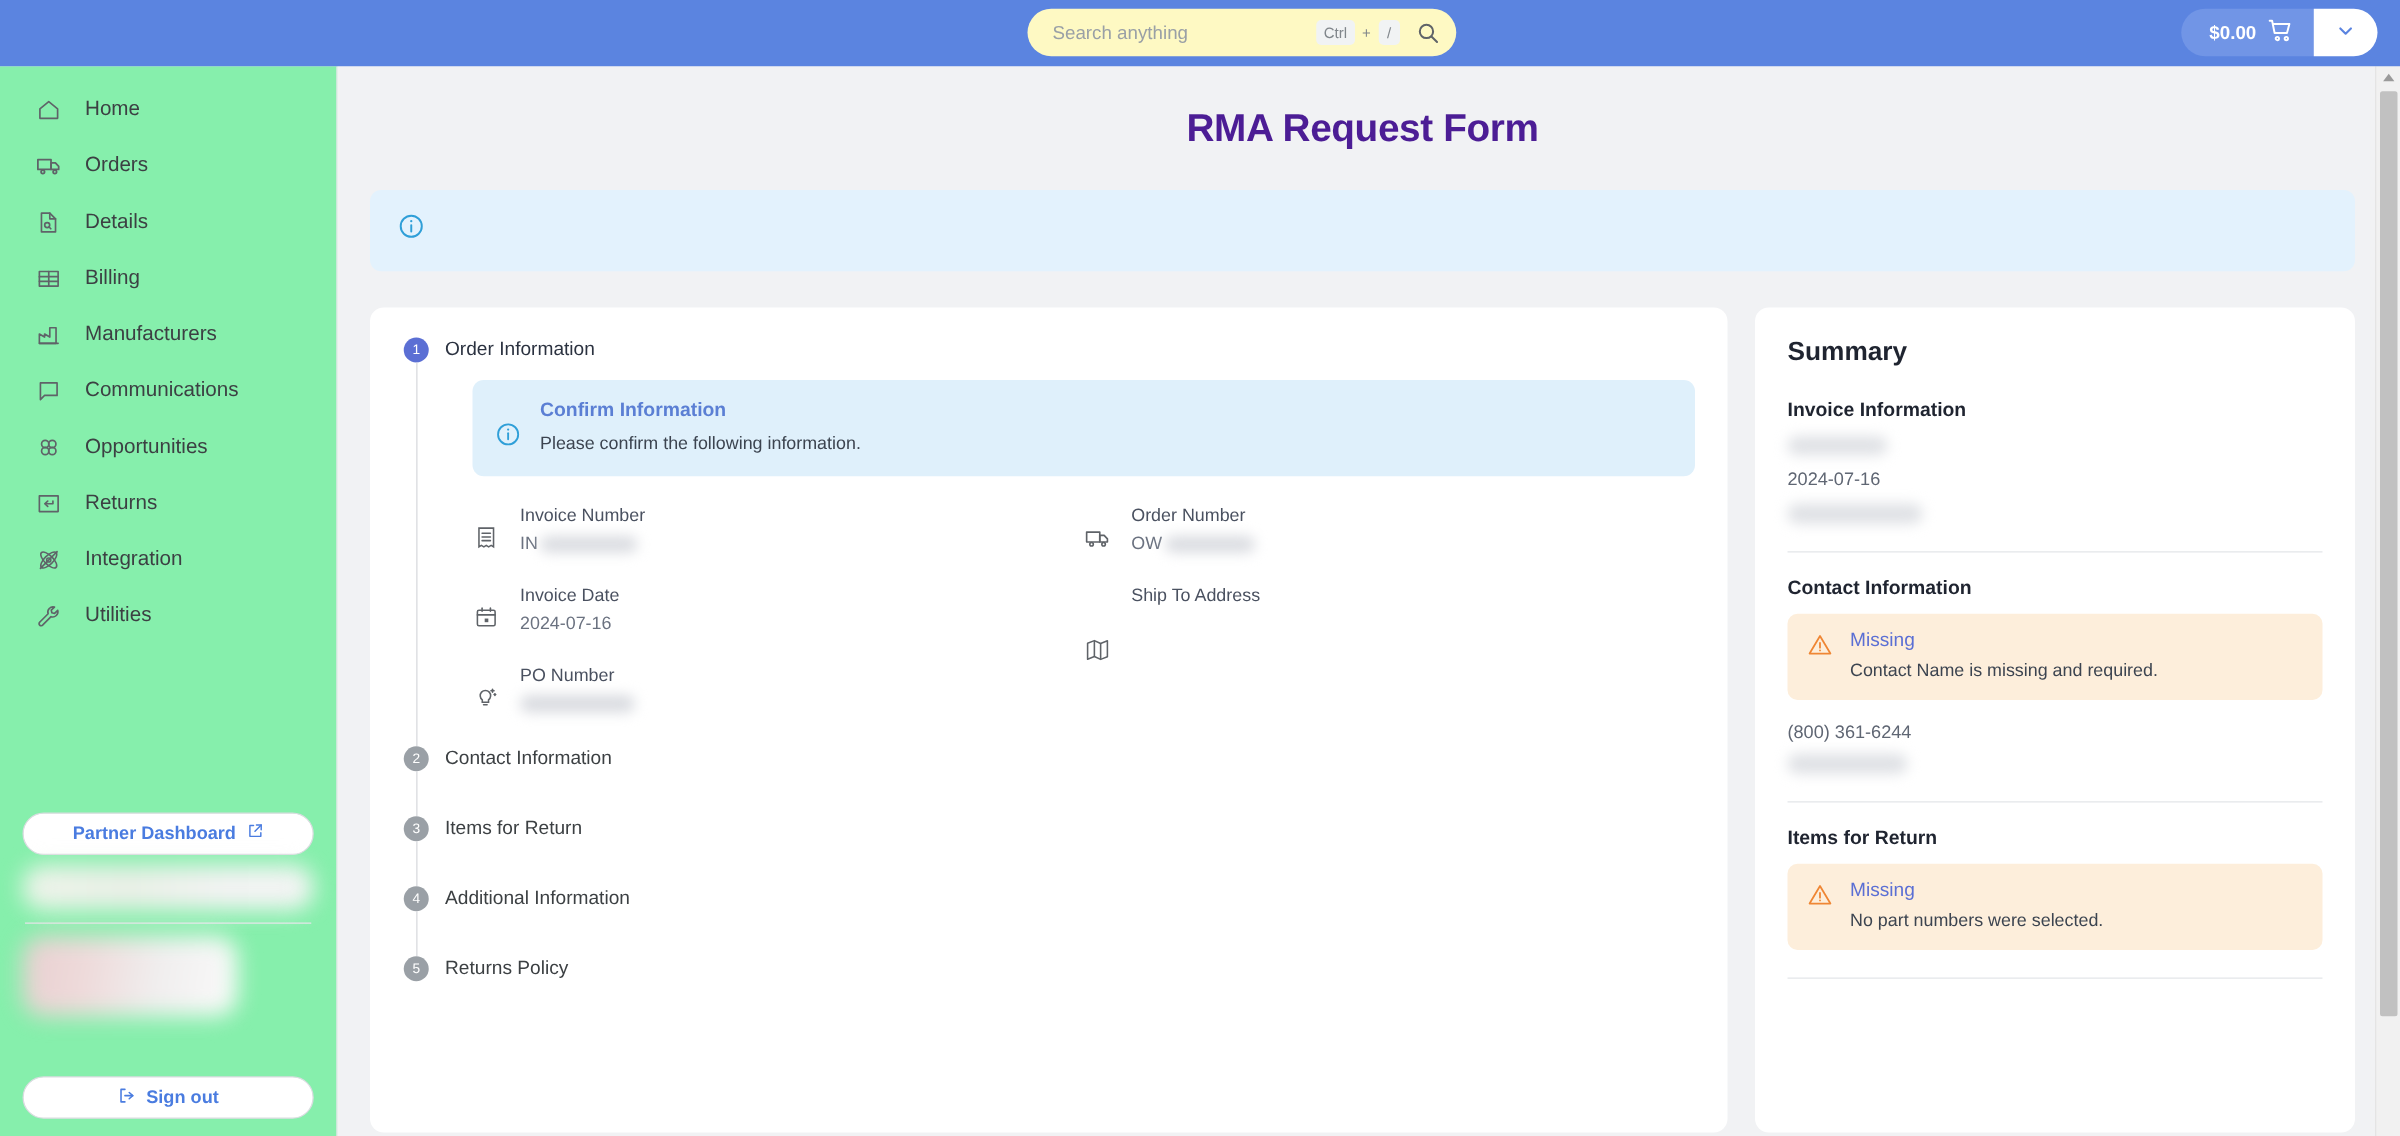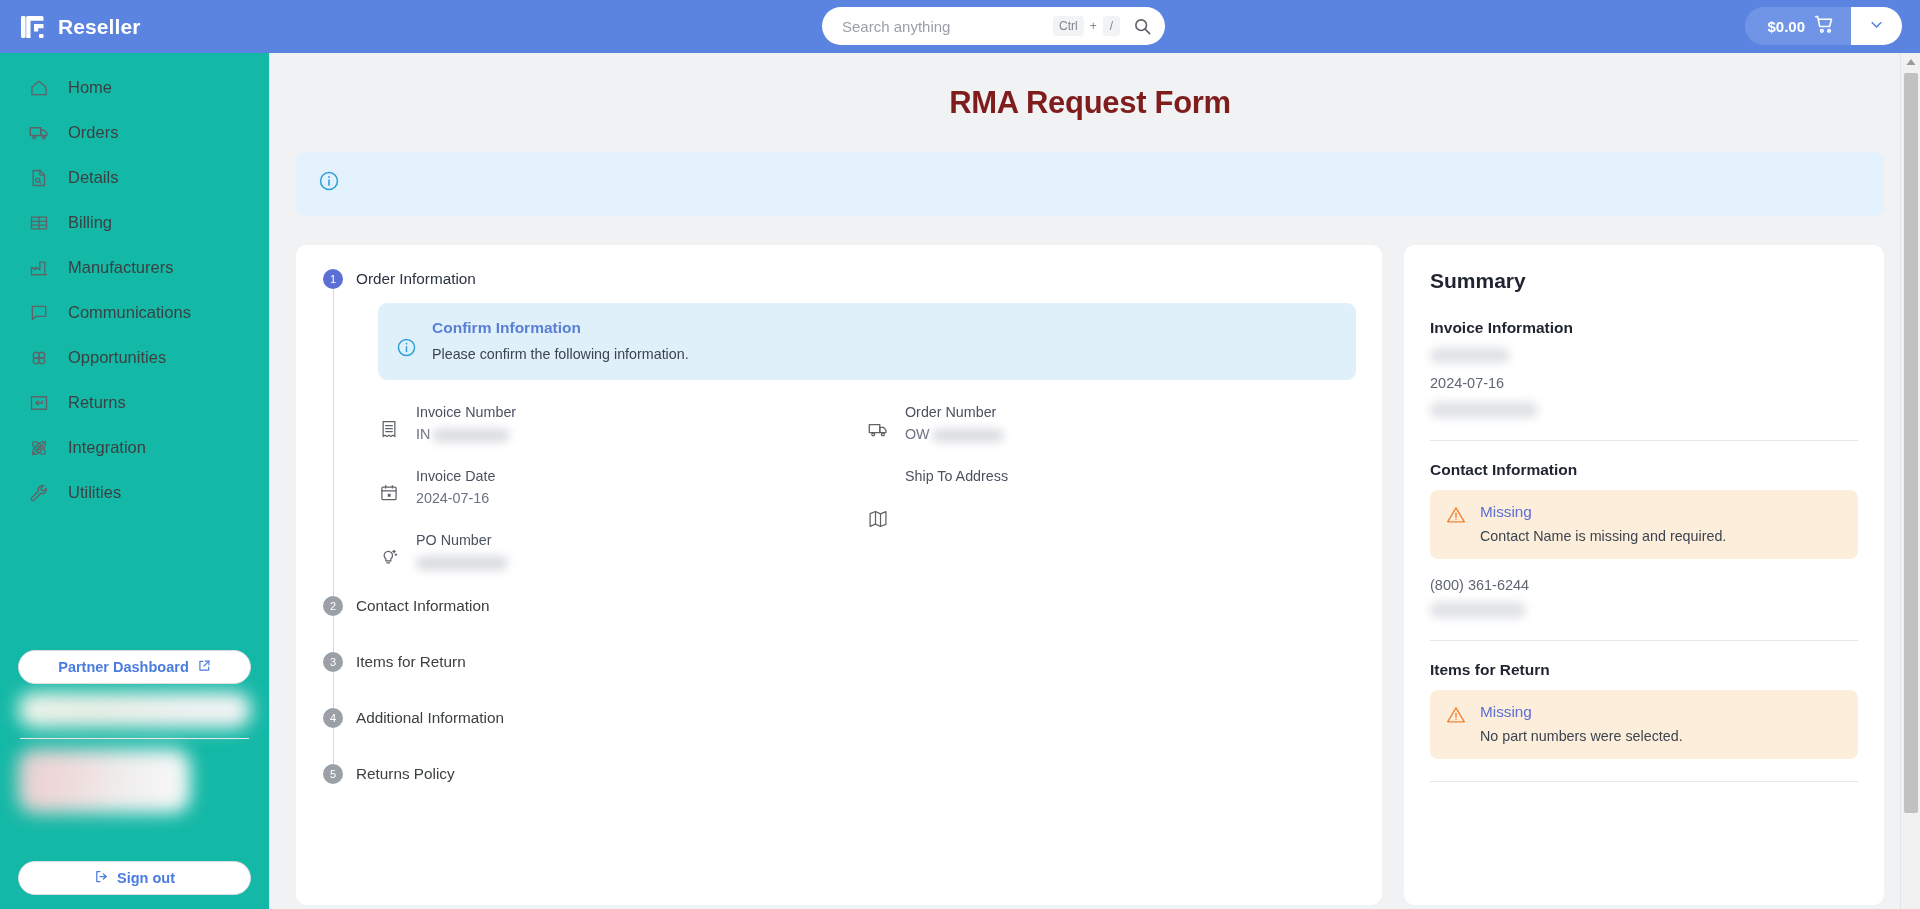--- a/index.html
+++ b/index.html
@@ -15,21 +15,21 @@
   .topbar {
     height: 53px; min-height: 53px; background: #5b84e0;
     display: flex; align-items: center; position: relative; z-index: 5;
   }
   .brand { display: flex; align-items: center; gap: 11px; padding-left: 19px; width: 270px; }
   .brand-logo { width: 28px; height: 28px; }
   .brand-name { color: #fff; font-size: 21px; font-weight: bold; letter-spacing: .1px; }
 
   .search-wrap { position: absolute; left: 822px; top: 7px; width: 343px; height: 38px; }
   .search-box {
-    width: 100%; height: 100%; background: #ffffff; border-radius: 19px;
+    width: 100%; height: 100%; background: #fef9c3; border-radius: 19px;
     display: flex; align-items: center; padding: 0 9px 0 20px; gap: 6px;
   }
   .search-input {
     flex: 1; border: none; outline: none; font-size: 15px; color: #3c4043;
     font-family: "Liberation Sans", sans-serif; background: transparent;
   }
   .search-input::placeholder { color: #9aa0a6; }
   .kbd {
     background: #f1f3f4; color: #80868b; border-radius: 4px;
     font-size: 12px; padding: 3px 6px; font-family: "Liberation Sans", sans-serif;
@@ -54,21 +54,21 @@
   .cart-caret {
     height: 38px; width: 51px; border-radius: 0 19px 19px 0; background: #fff;
     display: flex; align-items: center; justify-content: center; border: none; cursor: pointer;
   }
 
   
   .body { flex: 1; display: flex; min-height: 0; position: relative; }
 
   
   .sidebar {
-    width: 270px; min-width: 270px; background: #14b8a6;
+    width: 270px; min-width: 270px; background: #86efac;
     border-right: 1px solid #e4e6e9;
     display: flex; flex-direction: column; position: relative;
   }
   .nav { padding-top: 12px; }
   .nav-item {
     display: flex; align-items: center; gap: 18px;
     height: 45px; padding-left: 28px; cursor: pointer; color: #3c4043; font-size: 16.5px;
   }
   .nav-ico { width: 22px; height: 22px; display: flex; align-items: center; justify-content: center; flex: none; }
 
@@ -82,21 +82,21 @@
   .blur-pill { border-radius: 17px; filter: blur(9px); }
   .side-sep { height: 1px; background: #e4e6e9; margin: 10px 2px; }
 
   
   .main {
     flex: 1; background: #f1f2f4; overflow: hidden; position: relative;
     padding: 0 0 0 0;
   }
   .main-inner { padding: 32px 36px 0 26px; }
   .page-title {
-    text-align: center; font-size: 31px; font-weight: bold; color: #7f1d1d;
+    text-align: center; font-size: 31px; font-weight: bold; color: #4c1d95;
     letter-spacing: -.3px; margin-bottom: 31px;
   }
 
   .banner {
     background: #e3f2fd; border-radius: 9px; padding: 17px 20px 20px 22px;
     display: flex; gap: 17px; margin-bottom: 29px;
   }
   .banner-title { color: #5b7fd4; font-size: 15.5px; font-weight: bold; margin-bottom: 8px; }
   .banner-text { color: #37404f; font-size: 14.3px; line-height: 1.45; }
   .banner-text b { font-weight: bold; }
@@ -155,31 +155,20 @@
   }
   .sb-arrow { height: 18px; display: flex; align-items: center; justify-content: center; width: 100%; cursor: pointer; }
   .sb-thumb { width: 14px; background: #c1c1c1; border-radius: 2px; margin-top: 2px; height: 740px; cursor: pointer; }
 </style>
 </head>
 <body>
 
 <div class="app">
 
   <div class="topbar">
-    <div class="brand">
-      <span class="brand-logo">
-        <svg width="28" height="28" viewBox="0 0 28 28">
-          <rect x="2" y="3" width="4.6" height="22" rx="1.4" fill="#fff"></rect>
-          <path d="M9 3 h14 a1.5 1.5 0 0 1 1.5 1.5 v3.2 h-13 v17.3 h-4.3 V4.5 A1.5 1.5 0 0 1 9 3 z" fill="#fff"></path>
-          <path d="M15 11 h9.5 v4.2 h-5.3 v3.3 h-4.2 z" fill="#fff"></path>
-          <rect x="20" y="21" width="4.5" height="4" rx="1" fill="#fff"></rect>
-        </svg>
-      </span>
-      <span class="brand-name">Reseller</span>
-    </div>
 
     <div class="search-wrap">
       <div class="search-box">
         <input class="search-input" type="text" placeholder="Search anything" style="">
         <span class="kbd">Ctrl</span>
         <span class="kbd-plus">+</span>
         <span class="kbd-slash">/</span>
         <button class="search-btn">
           <svg width="19" height="19" viewBox="0 0 20 20" fill="none" stroke="#5f6368" stroke-width="1.7">
             <circle cx="8.6" cy="8.6" r="5.6"></circle>

